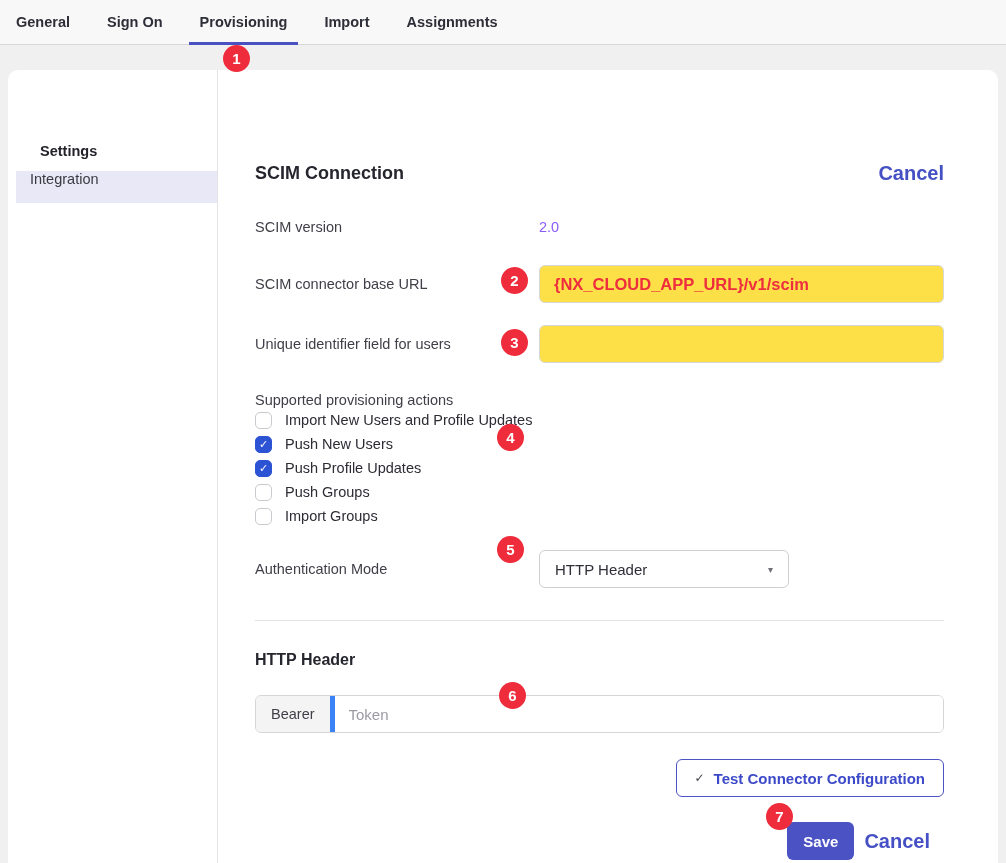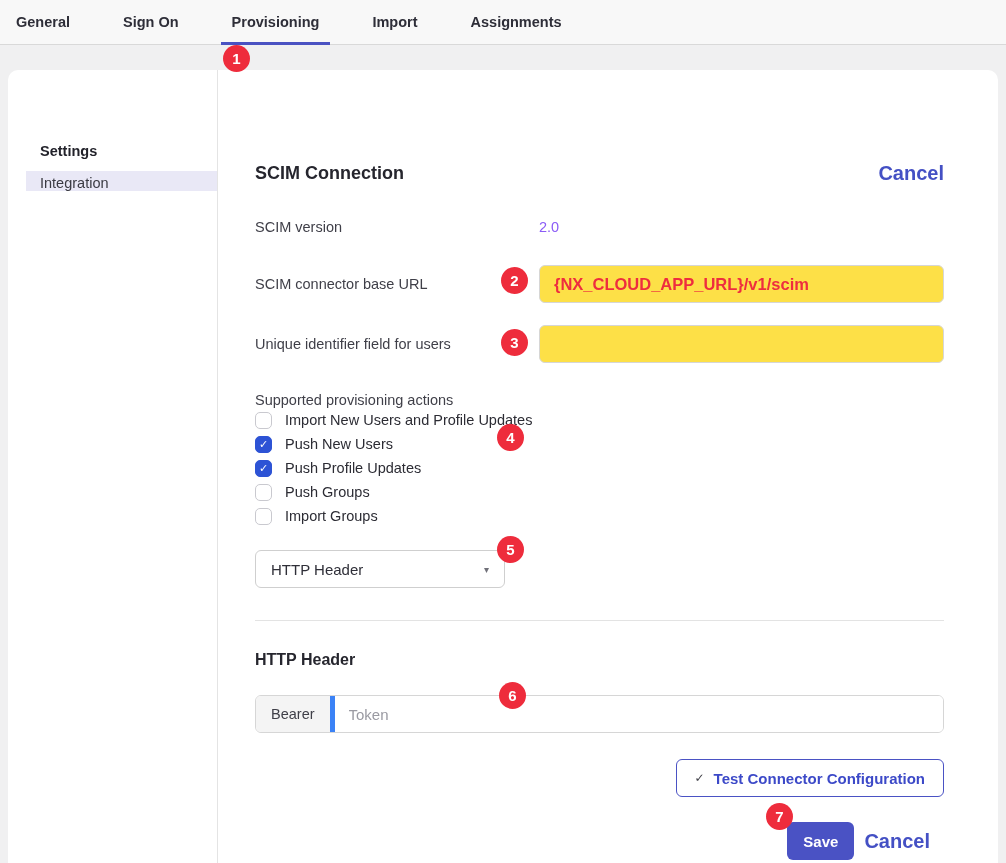--- a/index.html
+++ b/index.html
@@ -11,21 +11,20 @@
     position: relative;
   }
   
   .tabbar {
     height: 45px;
     background: #f8f8f8;
     border-bottom: 1px solid #d9d9d9;
     display: flex;
     align-items: stretch;
     padding-left: 5px;
-    gap: 16px;
   }
   .tab {
     display: flex;
     align-items: center;
     padding: 0 11px;
     margin-right: 15px;
     font-size: 14.5px;
     font-weight: 700;
     color: #2e2e38;
     position: relative;
@@ -76,24 +75,24 @@
   }
   .sidebar-heading {
     margin-left: 32px;
     margin-bottom: 12px;
     font-size: 14.5px;
     font-weight: 700;
     color: #22222a;
     margin-top: 45px;
   }
   .sidebar-item {
-    margin-left: 18px;
-    height: 20px;
-    display: flex;
-    align-items: flex-end;
+    margin-left: 8px;
+    height: 32px;
+    display: flex;
+    align-items: flex-start;
     padding-left: 14px;
     font-size: 14.5px;
     color: #3a3a42;
     cursor: pointer;
   }
   .sidebar-item.selected { background: #e9e8f6; }
   
   .main {
     flex: 1;
     padding: 0 54px 0 37px;
@@ -352,20 +351,21 @@
           <span class="checkbox-label">Push Groups</span>
         </div>
         <div class="checkbox-row">
           <span class="checkbox">✓</span>
           <span class="checkbox-label">Import Groups</span>
         </div>
       </div>
     </div>
 
     <div class="row row-authmode">
+      <div class="label">Authentication Mode</div>
       <div class="control">
         <div class="dropdown">
           <span>HTTP Header</span>
           <span class="dropdown-arrow">▾</span>
         </div>
       </div>
     </div>
 
     <hr class="divider">
 

